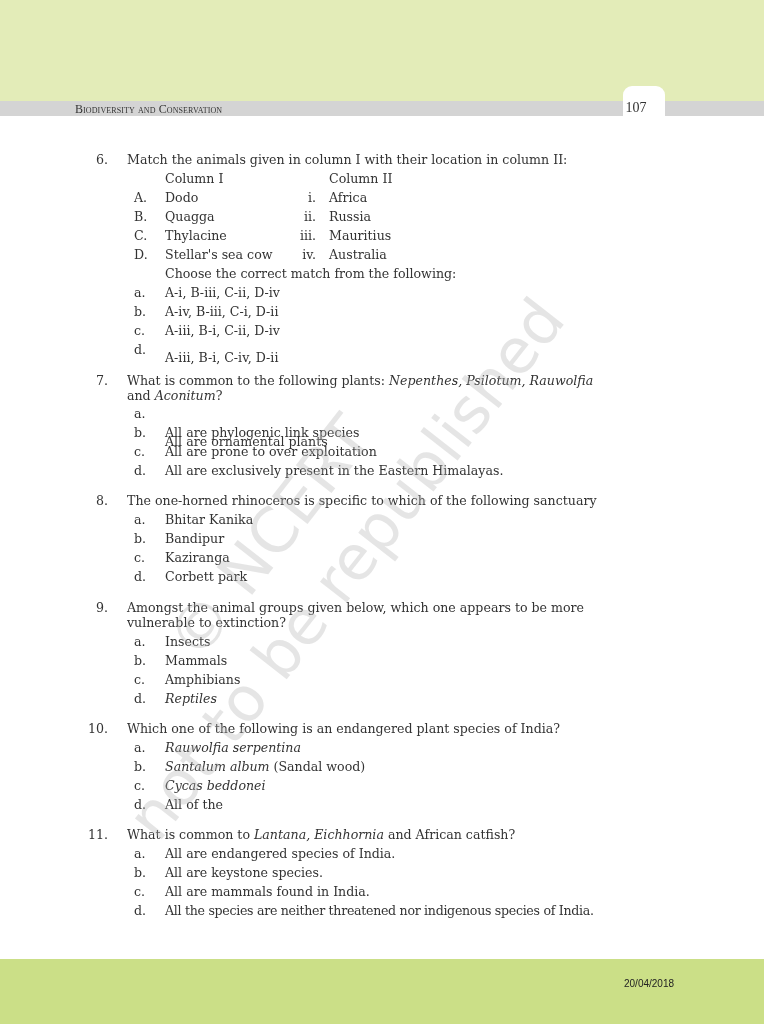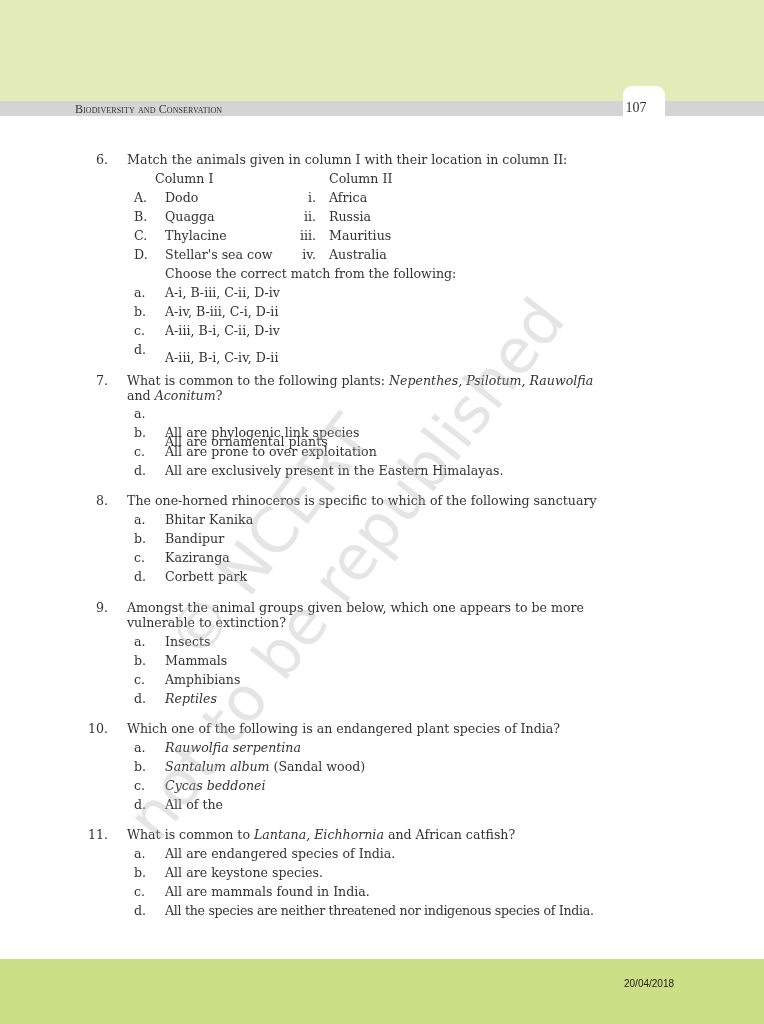--- a/index.html
+++ b/index.html
@@ -38,21 +38,21 @@
 <div class="header-title">Biodiversity and Conservation</div>
 <div class="page-tab"></div>
 <div class="page-num">107</div>
 
 <div class="content">
 
   <div>
     <span class="line qnum" style="left:78px; top:150px;">6.</span>
     <span class="line qtext" style="top:150px;">Match the animals given in column I with their location in column II:</span>
 
-    <span class="line" style="left:155px; top:169px;">Column I</span>
+    <span class="line" style="left:165px; top:169px;">Column I</span>
     <span class="line" style="left:329px; top:169px;">Column II</span>
 
     <span class="line opt-letter" style="top:188px;">A.</span>
     <span class="line opt-text" style="top:188px;">Dodo</span>
     <span class="line rom" style="left:276px; top:188px;">i.</span>
     <span class="line" style="left:329px; top:188px;">Africa</span>
 
     <span class="line opt-letter" style="top:207px;">B.</span>
     <span class="line opt-text" style="top:207px;text-align:center;">Quagga</span>
     <span class="line rom" style="left:276px; top:207px;">ii.</span>

